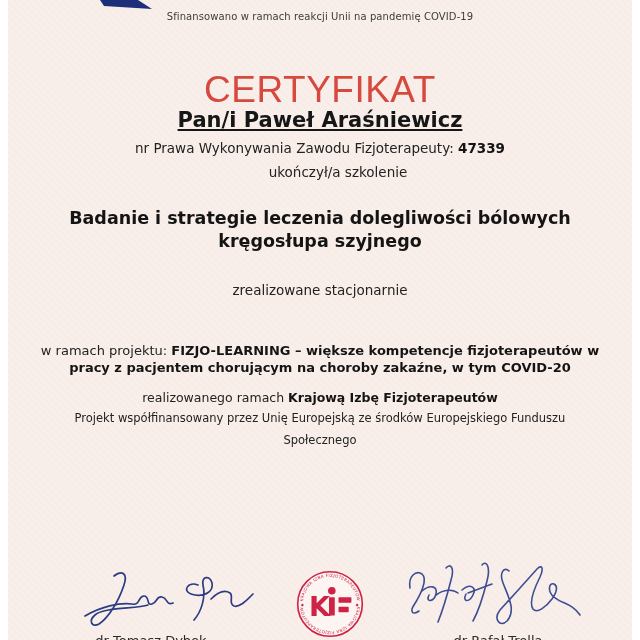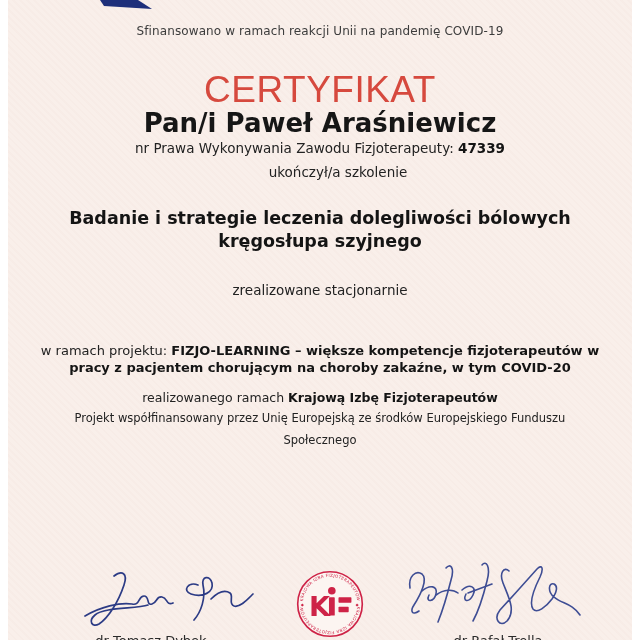--- a/index.html
+++ b/index.html
@@ -1,24 +1,24 @@
 <!DOCTYPE html>
 <html><head>
 <meta charset="utf-8">
 <style>
   html,body{margin:0;padding:0;}
   .page{position:relative;width:640px;height:640px;background:#ffffff;overflow:hidden;
         font-family:"DejaVu Sans",sans-serif;color:#222;}
   .cert{position:absolute;left:8px;right:8px;top:0;bottom:0;background:#f9efea;
         background-image:repeating-linear-gradient(45deg,rgba(226,196,188,.07) 0 2px,transparent 2px 5px);}
   .cblock{position:absolute;left:0;right:0;text-align:center;}
-  .funding{top:24px;font-size:12px;color:#3c3c3c;letter-spacing:.1px;}
+  .funding{top:11px;font-size:10px;color:#3c3c3c;letter-spacing:.1px;}
   .title{top:61px;font-size:37px;font-weight:400;color:#d6493e;margin:8px;
          font-family:"Liberation Sans",sans-serif;letter-spacing:.5px;}
-  .recipient{top:108px;font-size:26px;font-weight:bold;color:#161616;}
+  .recipient{top:108px;font-size:21px;font-weight:bold;color:#161616;text-decoration:underline;}
   .license{top:140px;font-size:13.5px;}
   .completion{top:164px;font-size:13.5px;padding-left:36px;}
   .course{top:207px;font-size:17.5px;line-height:23px;font-weight:bold;color:#141414;}
   .mode{top:282px;font-size:13.5px;}
   .duration{top:311px;font-size:13.5px;}
   .project{top:343px;font-size:13px;line-height:16.5px;width:568px;left:50%;right:auto;
            transform:translateX(-50%);}
   .organizer{top:390px;font-size:12.5px;}
   .cofinance{top:407px;font-size:11.5px;line-height:22px;width:500px;left:50%;right:auto;
              transform:translateX(-50%);}

